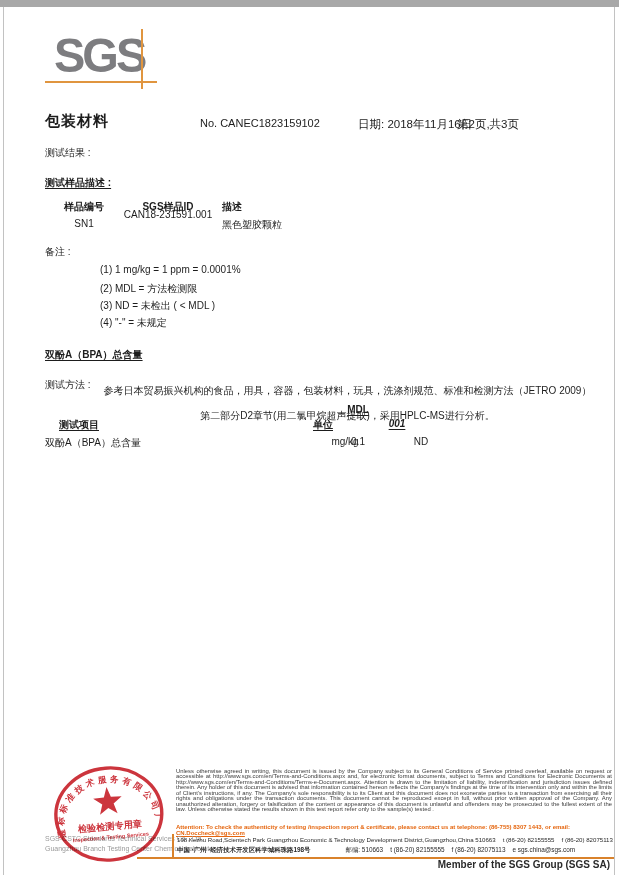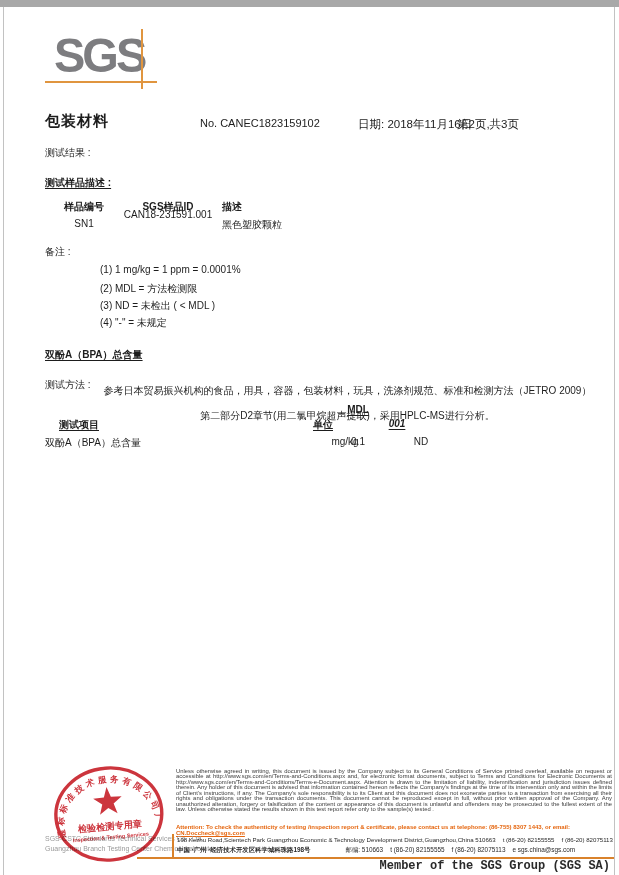--- a/index.html
+++ b/index.html
@@ -53,21 +53,21 @@
   .attention { left:176px; top:824px; width:436px; font-size:6px; line-height:6.2px; color:#e5660f; font-weight:bold; }
   .attention .mail { text-decoration:underline; }
   .company1 { left:45px; top:835px; font-size:7px; color:#9a9a9a; }
   .company2 { left:45px; top:845px; font-size:7px; color:#9a9a9a; }
   .foot-vline { left:172px; top:834px; width:2px; height:23px; background:#d9822b; }
   .addr1 { left:177px; top:836px; width:436px; font-size:6.1px; color:#2a2a2a; white-space:nowrap; }
   .addr2 { left:177px; top:846px; width:436px; font-size:6.4px; color:#2a2a2a; white-space:nowrap; }
   .addr1 span, .addr2 span { margin-right:7px; }
   .cn-addr { font-weight:bold; }
   .foot-hline { left:137px; top:857px; width:477px; height:2px; background:#d9822b; }
-  .member { right:9px; top:859px; font-size:12px; font-weight:bold; color:#2a2a2a;font-family:Liberation Mono, monospace; }
+  .member { right:9px; top:859px; font-size:10px; font-weight:bold; color:#2a2a2a; }
   .stamp { left:50px; top:766px; transform:rotate(-5deg); opacity:0.92; mix-blend-mode:multiply; }
 </style>
 </head>
 <body>
 
 <div class="page">
 
   <div class="abs scan-top"></div>
   <div class="abs scan-left"></div>
   <div class="abs scan-right"></div>

